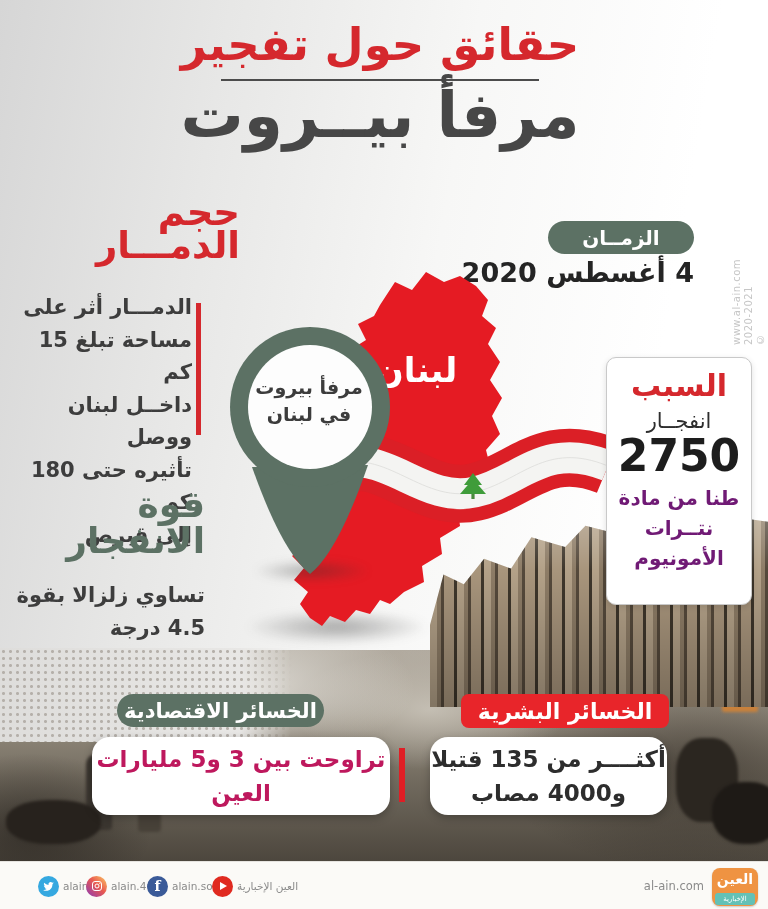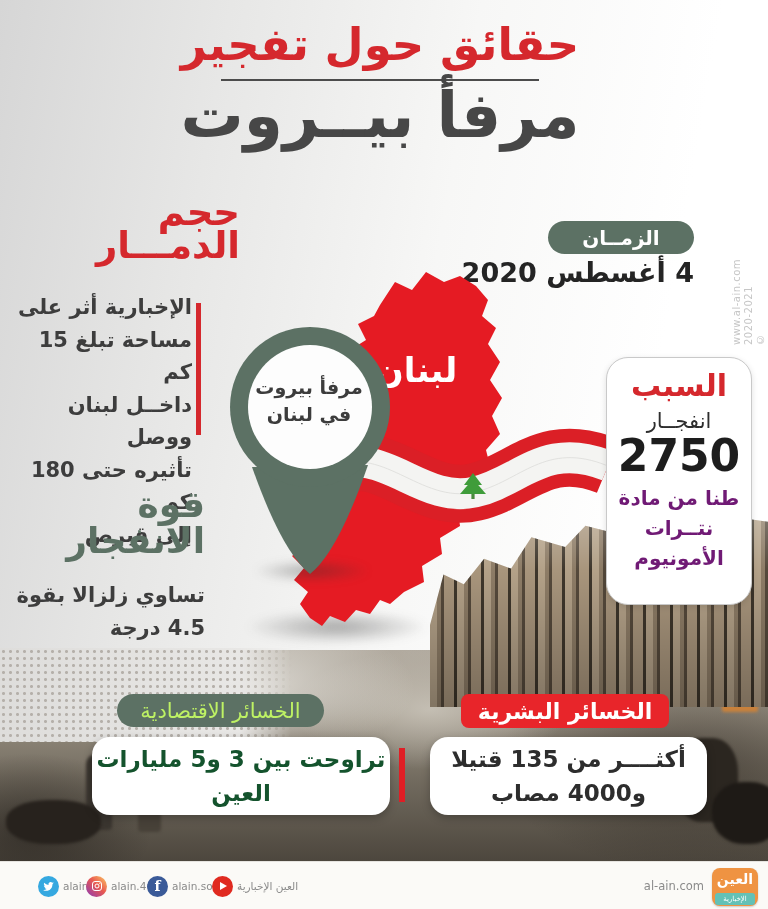--- a/index.html
+++ b/index.html
@@ -30,21 +30,21 @@
   .power-heading{right:563px;top:487px;width:200px;text-align:right;color:#5c7164;
     font-size:36px;font-weight:bold;line-height:36px;}
   .power-body{right:563px;top:579px;width:210px;text-align:right;color:#3d3d3d;
     font-size:21px;font-weight:600;line-height:33px;}
   
   .time-badge{left:548px;top:221px;width:146px;height:33px;background:#5c7164;border-radius:17px;
     color:#fff;font-size:20px;font-weight:bold;display:flex;align-items:center;justify-content:center;}
   .time-date{right:74px;top:257px;width:240px;text-align:right;color:#242424;font-size:27px;font-weight:bold;}
   
   .cause-card{left:606px;top:357px;width:146px;height:248px;background:#ffffff;
-    border:1.5px solid #c9c9c9;border-radius:22px;box-shadow:0 2px 6px rgba(0,0,0,.12);
+    border:1.5px solid #c9c9c9;border-radius:10px;box-shadow:0 2px 6px rgba(0,0,0,.12);
     text-align:center;box-sizing:border-box;padding-top:10px;}
   .cause-heading{color:#d5282d;font-size:30px;font-weight:bold;}
   .cause-line1{color:#2e2e2e;font-size:21px;font-weight:normal;margin-top:6px;}
   .cause-amount{color:#1d1d1d;font-size:44px;font-weight:bold;line-height:46px;}
   .cause-rest{color:#701a75;font-size:20px;font-weight:bold;line-height:30px;margin-top:4px;}
   
   .silos-photo{left:430px;top:512px;width:338px;height:195px;
     background:
       linear-gradient(180deg,rgba(255,255,255,.28) 0%,rgba(0,0,0,0) 30%,rgba(0,0,0,.28) 100%),
       repeating-linear-gradient(90deg,#b3a188 0 7px,#8d7c66 7px 11px,#55493b 11px 14px,#a8957c 14px 24px,#3e362b 24px 27px);
@@ -61,28 +61,28 @@
   .sil{position:absolute;filter:blur(1.5px);}
   .dotted-cover{left:0;top:648px;width:292px;height:94px;
     background-image:radial-gradient(circle,#b5b0aa 1.3px,rgba(0,0,0,0) 1.6px),
       linear-gradient(90deg,#dedddb,#eae9e7);
     background-size:7px 7px,100% 100%;
     -webkit-mask-image:linear-gradient(to right,#000 82%,transparent 100%);
     mask-image:linear-gradient(to right,#000 82%,transparent 100%);
   }
   
   .econ-badge{left:117px;top:694px;width:207px;height:33px;background:#5c7164;border-radius:17px;
-    color:#bef264;font-size:21px;font-weight:normal;display:flex;align-items:center;justify-content:center;}
+    color:#ffffff;font-size:21px;font-weight:bold;display:flex;align-items:center;justify-content:center;}
   .econ-card{left:92px;top:737px;width:298px;height:78px;background:#fff;border-radius:18px;
-    box-shadow:0 3px 8px rgba(0,0,0,.25);color:#14532d;font-size:23px;font-weight:bold;
+    box-shadow:0 3px 8px rgba(0,0,0,.25);color:#be185d;font-size:23px;font-weight:bold;
     line-height:34px;text-align:center;box-sizing:border-box;padding-top:5px;}
   .loss-divider{left:399px;top:748px;width:6px;height:54px;background:#e01e25;}
   .human-badge{left:461px;top:694px;width:208px;height:34px;background:#e8252a;border-radius:8px;
     color:#fff;font-size:22px;font-weight:bold;display:flex;align-items:center;justify-content:center;}
-  .human-card{left:430px;top:737px;width:277px;height:78px;background:#fff;border-radius:18px;
+  .human-card{left:430px;top:737px;width:237px;height:78px;background:#fff;border-radius:18px;
     box-shadow:0 3px 8px rgba(0,0,0,.25);color:#2d2d2d;font-size:23px;font-weight:bold;
     line-height:34px;text-align:center;box-sizing:border-box;padding-top:5px;}
   
   .pin-text{left:247px;top:374px;width:124px;text-align:center;color:#3c3c3c;
     font-size:19px;font-weight:bold;line-height:27px;}
   .shadow-blob{border-radius:50%;filter:blur(4px);}
   
   .footer{left:0;top:861px;width:768px;height:48px;background:#fbfaf7;border-top:1px solid #e6e4e0;}
   .soc{position:absolute;top:0;height:48px;display:flex;align-items:center;gap:4px;}
   .soc .circ{width:21px;height:21px;border-radius:50%;display:flex;align-items:center;justify-content:center;}
@@ -114,21 +114,21 @@
     <div class="title-divider"></div>
     <div class="title-dark rtl">مرفأ بيــروت</div>
   </div>
 
   <div class="abs damage-heading rtl">
     <div>حجم</div>
     <div>الدمـــار</div>
   </div>
   <div class="abs damage-bar"></div>
   <div class="abs damage-body rtl">
-    <div>الإخبارية أثر على</div>
+    <div>الدمـــار أثر على</div>
     <div>مساحة تبلغ 15 كم</div>
     <div>داخــل لبنان ووصل</div>
     <div>تأثيره حتى 180 كم</div>
     <div>إلى قبرص</div>
   </div>
 
   <div class="abs power-heading rtl">
     <div>قوة</div>
     <div>الانفجار</div>
   </div>

